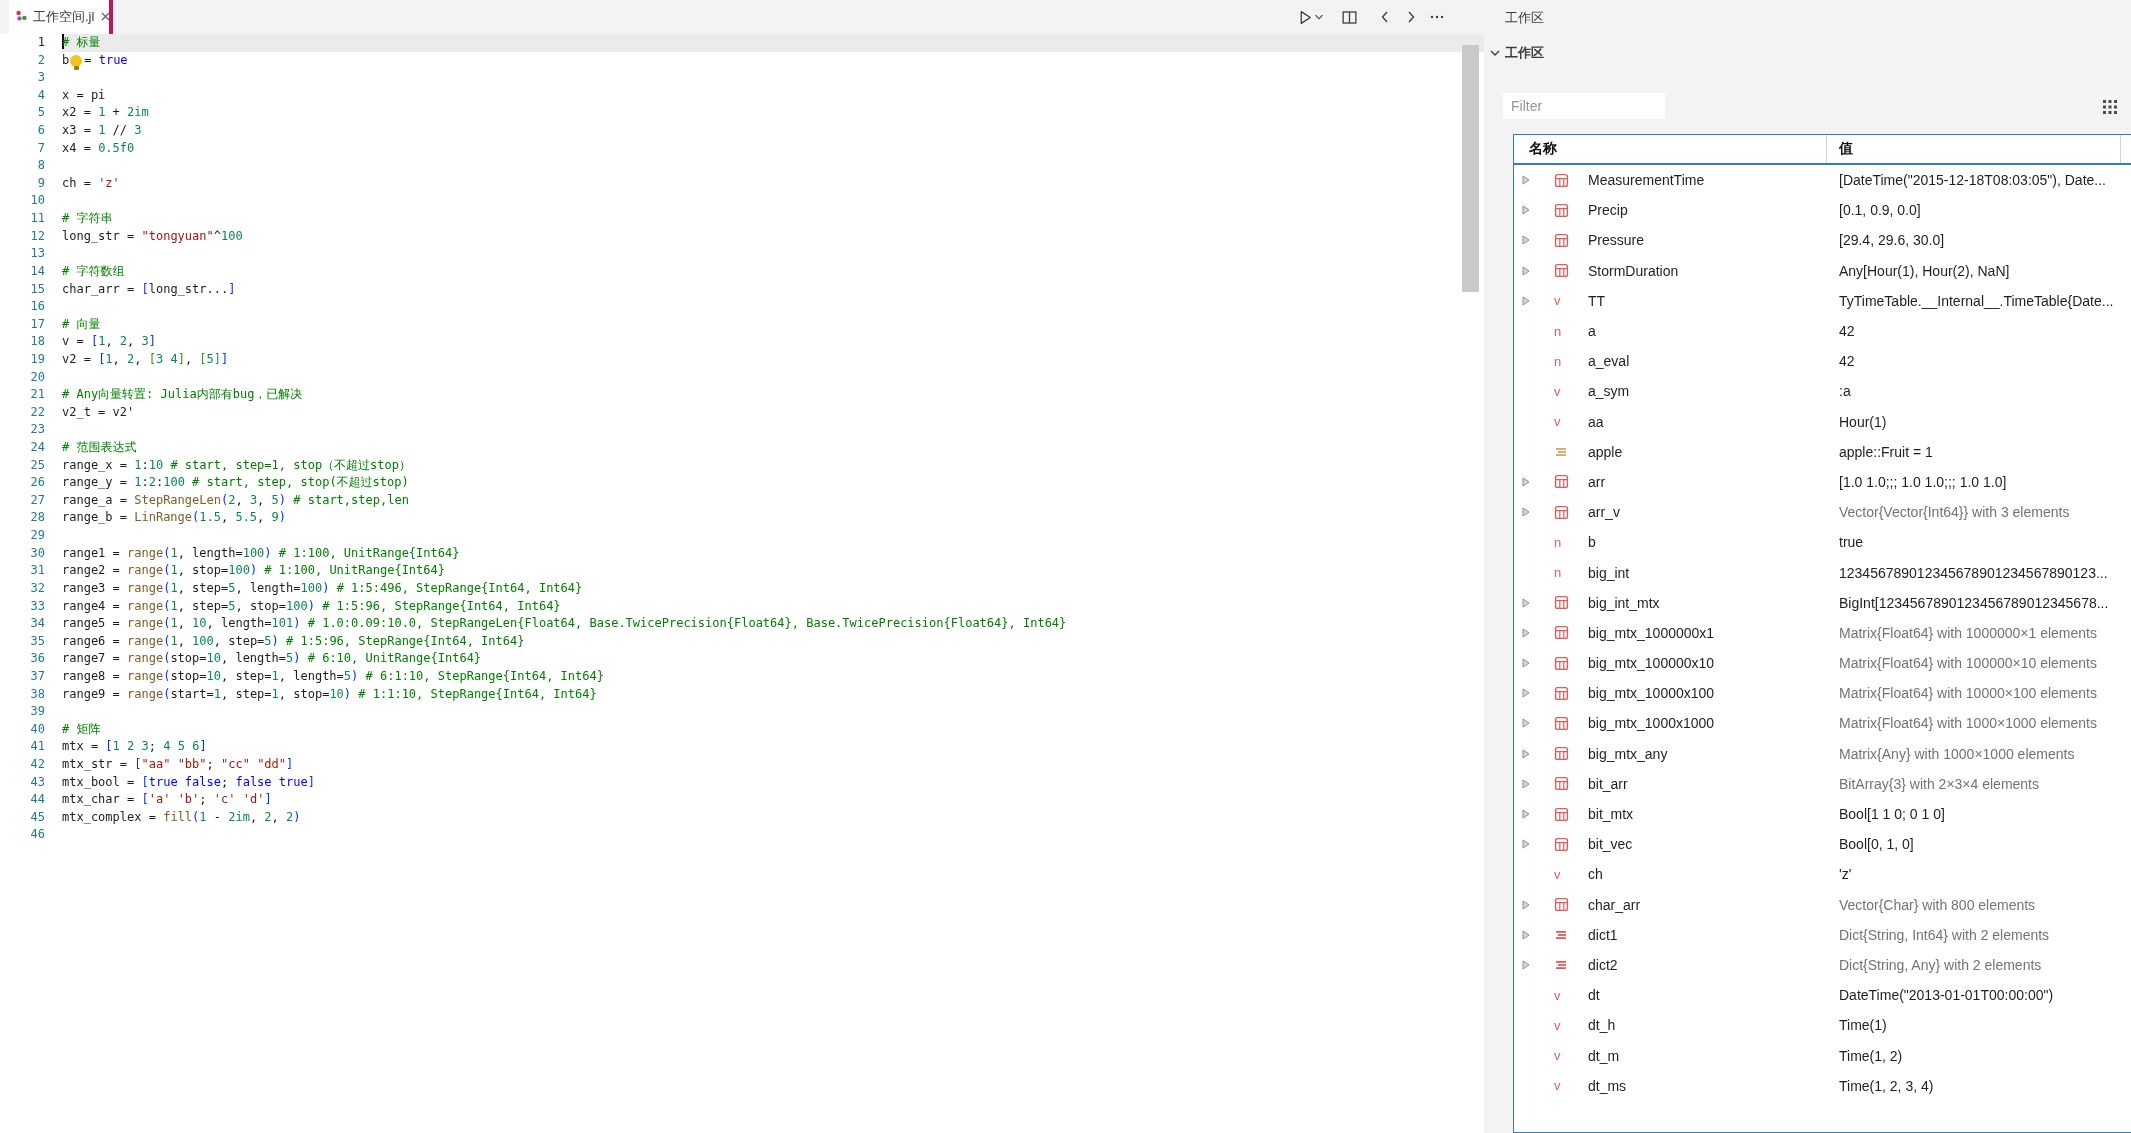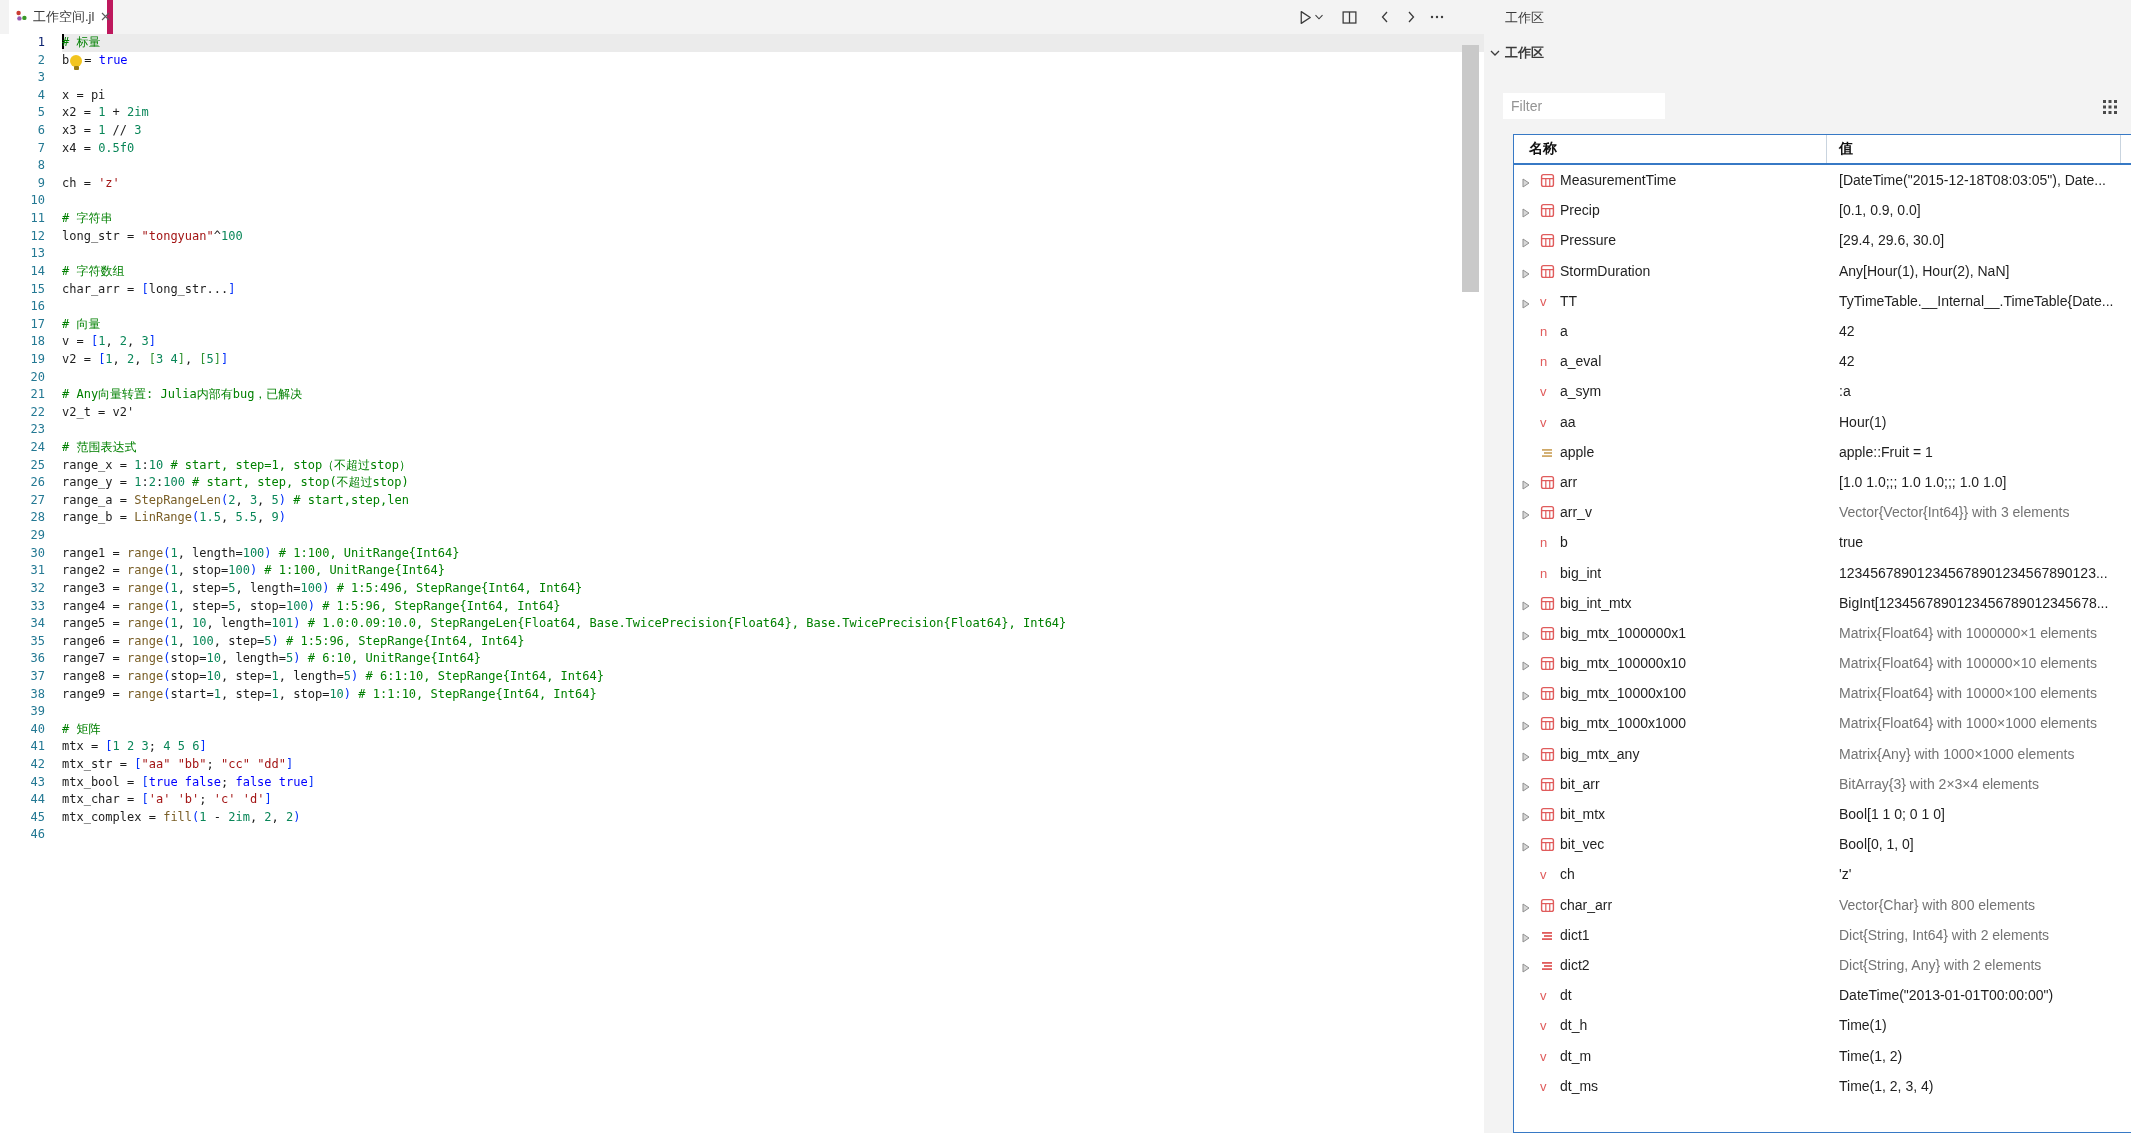--- a/index.html
+++ b/index.html
@@ -1,21 +1,21 @@
 <!DOCTYPE html>
 <html><head>
 <meta charset="utf-8">
 <style>
   html,body{margin:0;padding:0;background:#ddd;}
   .screen{position:relative;width:2131px;height:1133px;background:#ffffff;overflow:hidden;
           font-family:"Liberation Sans",sans-serif;box-shadow:inset 0 0 0 1px #9b9b9b;}
   
   .topbar{position:absolute;left:0;top:0;width:1484px;height:34px;background:#f3f3f3;}
   .tab{position:absolute;left:9px;top:0;width:104px;height:34px;background:#ffffff;
-       border-right:6px solid #be185d;display:flex;align-items:center;padding:0 6px;box-sizing:border-box;}
+       border-right:4px solid #be185d;display:flex;align-items:center;padding:0 6px;box-sizing:border-box;}
   .tab-label{font-size:13px;color:#3b3b3b;margin:0 6px 0 5px;white-space:nowrap;}
   .tab-close{font-size:12px;color:#5a5a5a;cursor:pointer;line-height:1;}
   .ed-actions{position:absolute;top:0;height:34px;left:1292px;display:flex;align-items:center;}
   .ed-actions .act{display:flex;align-items:center;justify-content:center;width:26px;height:26px;}
   .ed-actions .narrow{width:14px;margin-left:-6px;}
   .gap{width:10px;}
   
   .editor{position:absolute;left:0;top:34px;width:1484px;bottom:0;background:#fff;overflow:hidden;}
   .code{font-family:"DejaVu Sans Mono",monospace;font-size:12px;line-height:17.62px;}
   .line{display:flex;height:17.62px;white-space:pre;}
@@ -40,21 +40,21 @@
   .filter::placeholder{color:#949494;}
   .grid-btn{position:absolute;left:617px;top:98px;width:18px;height:18px;cursor:pointer;}
   .ws-table{position:absolute;left:29px;top:134px;width:621px;bottom:0;background:#fff;
             border:1.5px solid #3779c5;box-sizing:border-box;overflow:hidden;}
   .ws-head{display:flex;height:28px;border-bottom:2px solid #3779c5;font-weight:bold;font-size:14px;color:#111;
            align-items:center;position:relative;}
   .ws-head .h-name{width:313px;box-sizing:border-box;padding-left:15px;border-right:1px solid #c9d4df;height:100%;display:flex;align-items:center;}
   .ws-head .h-val{flex:1;padding-left:12px;height:100%;display:flex;align-items:center;position:relative;}
   .ws-head .h-val::after{content:"";position:absolute;right:12px;top:0;bottom:0;width:1px;background:#c9d4df;}
   .ws-row{display:flex;height:30.2px;align-items:center;font-size:14px;color:#1f1f1f;cursor:default;}
-  .rw-name{width:313px;flex:none;display:flex;align-items:flex-end;box-sizing:border-box;}
+  .rw-name{width:313px;flex:none;display:flex;align-items:center;box-sizing:border-box;gap:14px;}
   .rw-chev{width:18px;margin-left:8px;flex:none;display:flex;align-items:center;}
   .rw-icon{width:20px;flex:none;display:flex;align-items:center;}
   .rw-letter{font-size:13px;font-weight:500;color:#e05c5c;width:20px;flex:none;}
   .rw-label{white-space:nowrap;}
   .rw-val{flex:1;padding-left:12px;white-space:nowrap;overflow:hidden;}
   .rw-val.link{color:#737373;cursor:pointer;}
 </style>
 </head>
 <body>
 

